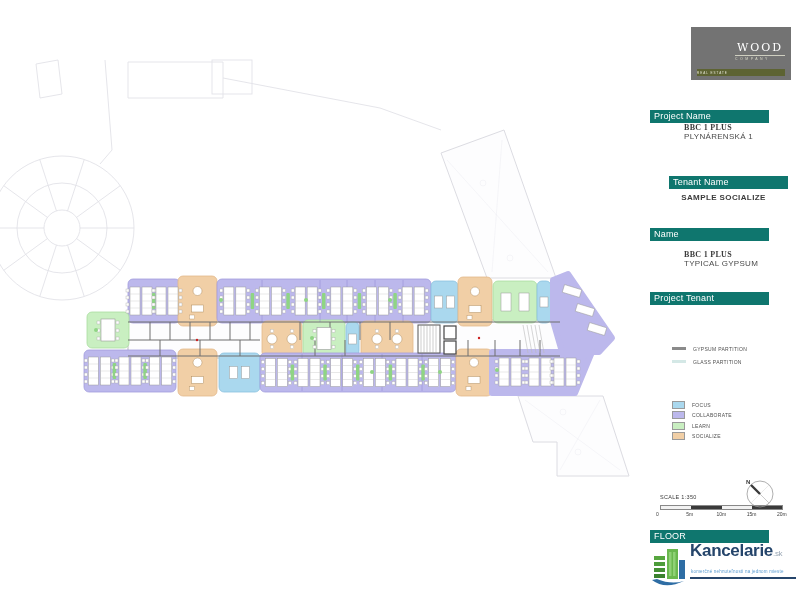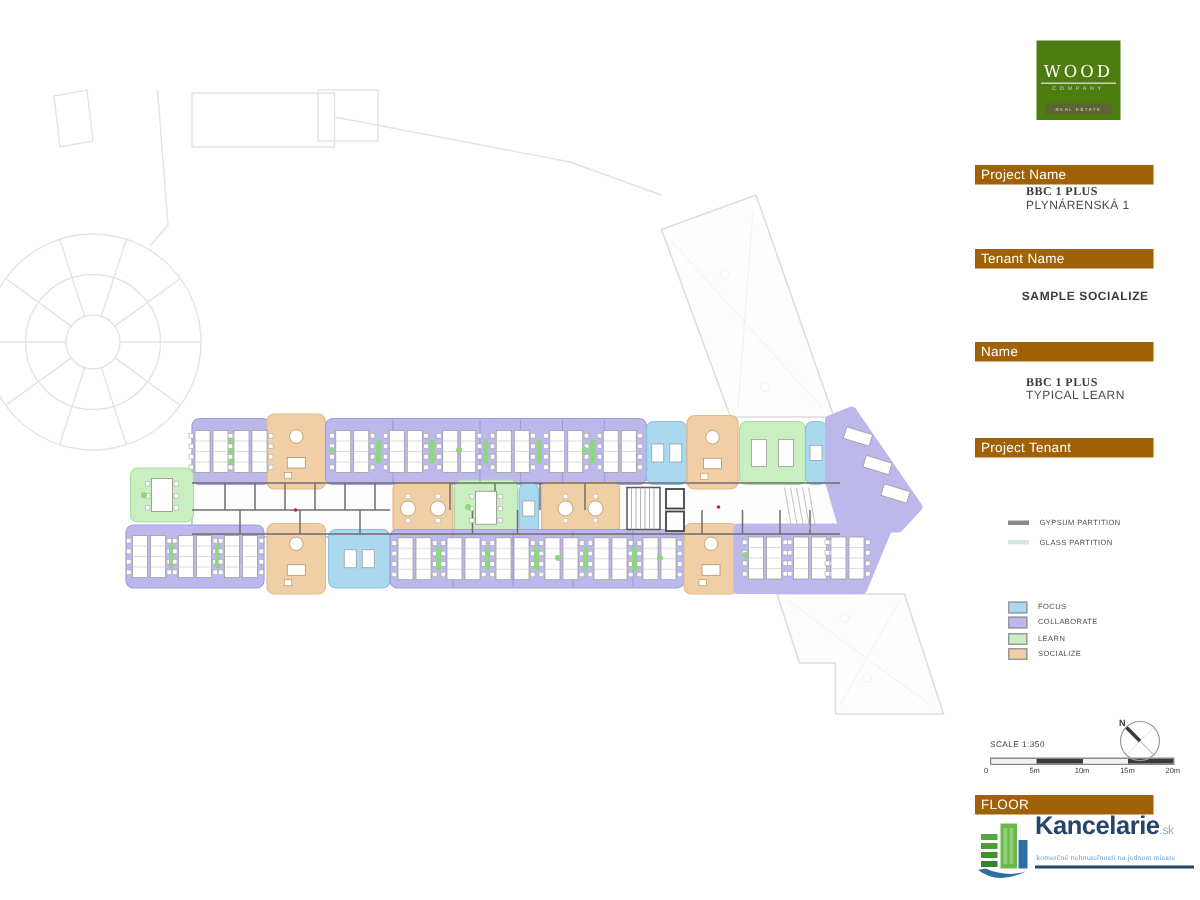--- a/index.html
+++ b/index.html
@@ -1,23 +1,23 @@
 <!DOCTYPE html>
 <html><head>
 <meta charset="utf-8">
 <style>
   html,body{margin:0;padding:0;}
   body{width:800px;height:600px;position:relative;background:#ffffff;overflow:hidden;
        font-family:"Liberation Sans", sans-serif;}
   .plan-area{position:absolute;left:0;top:0;width:650px;height:600px;}
   .sidebar{position:absolute;left:650px;top:0;width:150px;height:600px;}
-  .bar{position:absolute;left:0;width:119px;height:13px;background:#a16207;color:#ffffff;
+  .bar{position:absolute;left:0;width:119px;height:13px;background:#0f766e;color:#ffffff;
        font-size:9px;line-height:13px;padding-left:4px;box-sizing:border-box;letter-spacing:.2px;}
-  .wood-logo{position:absolute;left:41px;top:27px;width:56px;height:53px;background:#4d7c0f;
-       text-align:center;color:#fff;}
+  .wood-logo{position:absolute;left:41px;top:27px;width:56px;height:53px;background:#737373;
+       color:#fff;padding-left:44px;}
   .wood-name{font-family:"DejaVu Serif", serif;font-size:11px;letter-spacing:2px;margin-top:14px;
        border-bottom:0.5px solid #cfcfc0;display:inline-block;padding:0 2px 1px 2px;}
   .wood-company{font-size:3.5px;letter-spacing:2.5px;color:#d8d8c8;margin-top:1px;}
   .wood-sub{position:absolute;bottom:4px;left:6px;right:6px;background:#5d6332;font-size:3px;
        letter-spacing:1px;color:#e6e6d6;padding:1.5px 0;}
   .txt-block{position:absolute;color:#3c3c3c;}
   .t-bold{font-weight:bold;font-size:8px;letter-spacing:.3px;font-family:Liberation Serif, serif;}
   .t-norm{font-size:8px;letter-spacing:.3px;margin-top:0;color:#4a4a4a;}
   .center-val{position:absolute;left:0;width:147px;text-align:center;font-weight:bold;
        font-size:8px;color:#3c3c3c;letter-spacing:.4px;}
@@ -545,27 +545,27 @@
     <div class="wood-company">COMPANY</div>
     <div class="wood-sub">REAL ESTATE</div>
   </div>
 
   <div class="bar" style="top:110px;">Project Name</div>
   <div class="txt-block" style="left:34px;top:123px;">
     <div class="t-bold">BBC 1 PLUS</div>
     <div class="t-norm">PLYNÁRENSKÁ 1</div>
   </div>
 
-  <div class="bar" style="top:166px;">Tenant Name</div>
+  <div class="bar" style="top:176px;margin-left:19px;">Tenant Name</div>
   <div class="center-val" style="top:193px;">SAMPLE SOCIALIZE</div>
 
   <div class="bar" style="top:228px;">Name</div>
   <div class="txt-block" style="left:34px;top:250px;">
     <div class="t-bold">BBC 1 PLUS</div>
-    <div class="t-norm">TYPICAL LEARN</div>
+    <div class="t-norm">TYPICAL GYPSUM</div>
   </div>
 
   <div class="bar" style="top:292px;">Project Tenant</div>
 
   <div id="partition-legend">
       <div class="legend-row" style="left: 22px; top: 344px;">
         <div class="ln" style="background:#8a8a8a"></div>
         <div class="lbl">GYPSUM PARTITION</div>
       </div>
       <div class="legend-row" style="left: 22px; top: 357px;">

